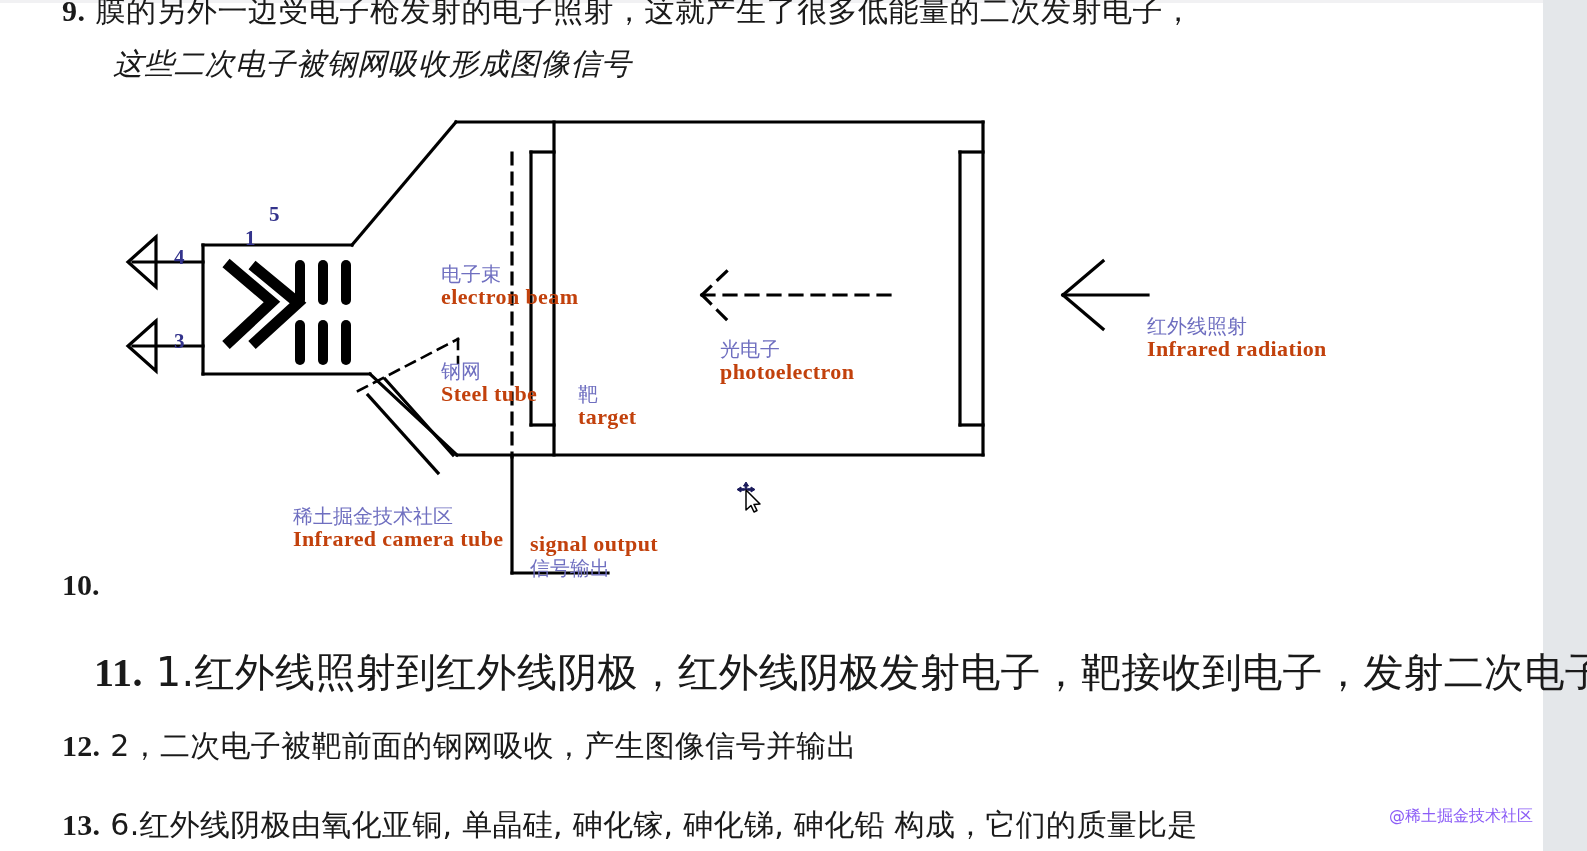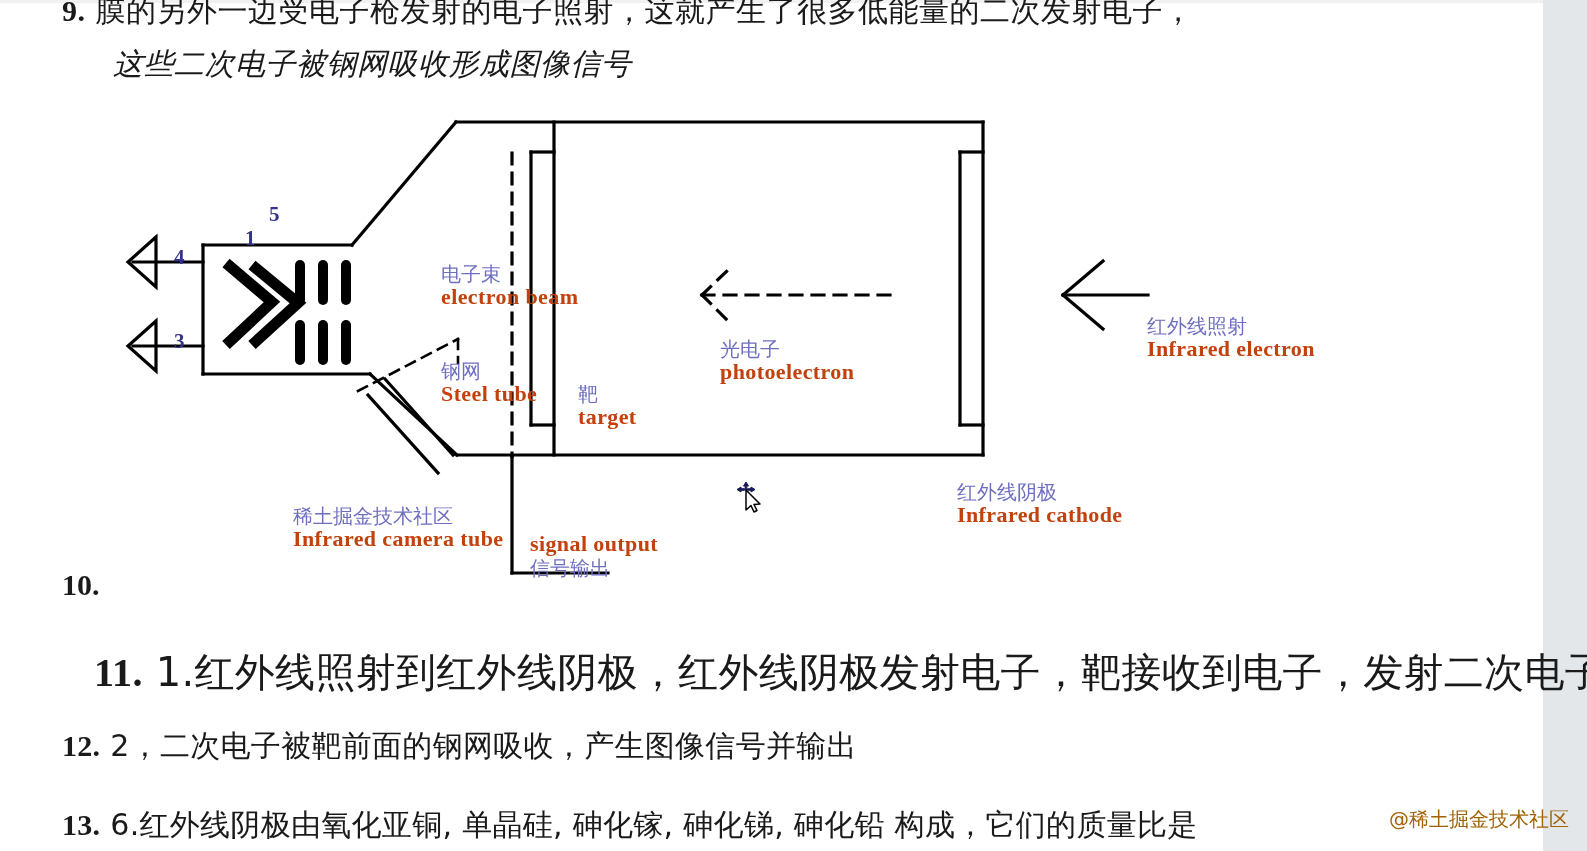--- a/index.html
+++ b/index.html
@@ -125,22 +125,22 @@
     height: 36px;
     pointer-events: none;
   }
 
   
   #watermark {
     position: absolute;
     left: 1389px;
     top: 806px;
     font-family: "DejaVu Sans", sans-serif;
-    font-size: 20px;
-    color: #a16207;
+    font-size: 16px;
+    color: #8b5cf6;
     white-space: nowrap;
   }
 </style>
 </head>
 <body>
 
 <div id="page">
 
   <div class="page-sheet"></div>
   <div class="top-strip"></div>
@@ -247,27 +247,23 @@
       <span class="en">target</span>
     </div>
 
     <div class="lbl" style="left:720px; top:243px;">
       <span class="cn">光电子</span>
       <span class="en">photoelectron</span>
     </div>
 
     <div class="lbl" style="left:1147px; top:220px;">
       <span class="cn">红外线照射</span>
-      <span class="en">Infrared electron</span>
-    </div>
-
-    <div class="lbl" style="left:957px; top:386px;">
-      <span class="cn">红外线阴极</span>
-      <span class="en">Infrared cathode</span>
-    </div>
+      <span class="en">Infrared radiation</span>
+    </div>
+
 
     <div class="lbl" style="left:293px; top:410px;">
       <span class="cn">稀土掘金技术社区</span>
       <span class="en">Infrared camera tube</span>
     </div>
 
     <div class="lbl" style="left:530px; top:437px;">
       <span class="en">signal output</span>
       <span class="cn">信号输出</span>
     </div>

